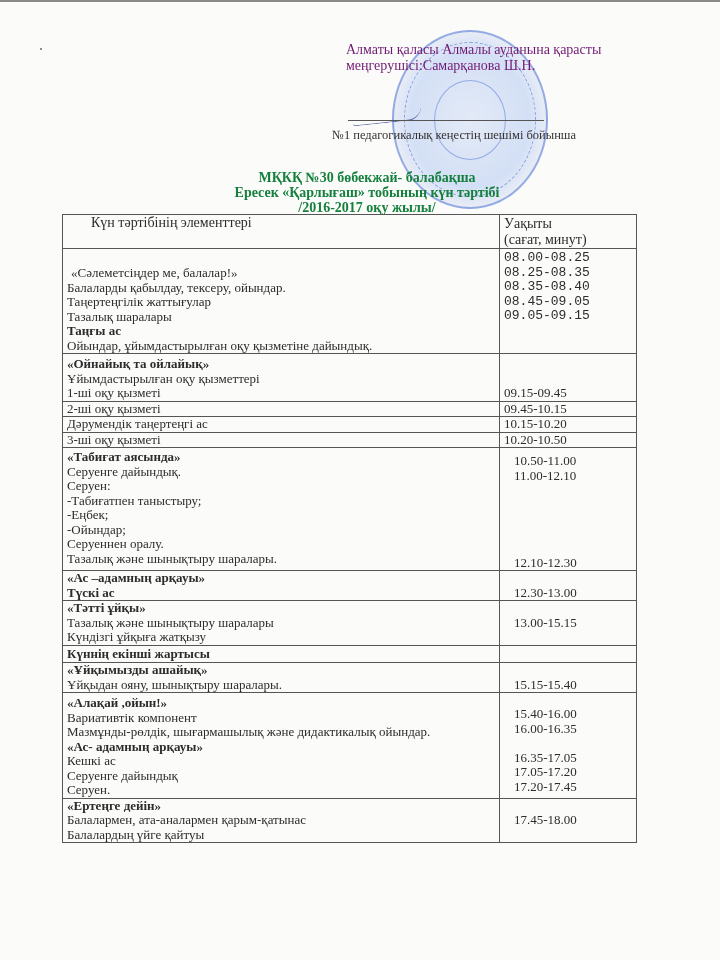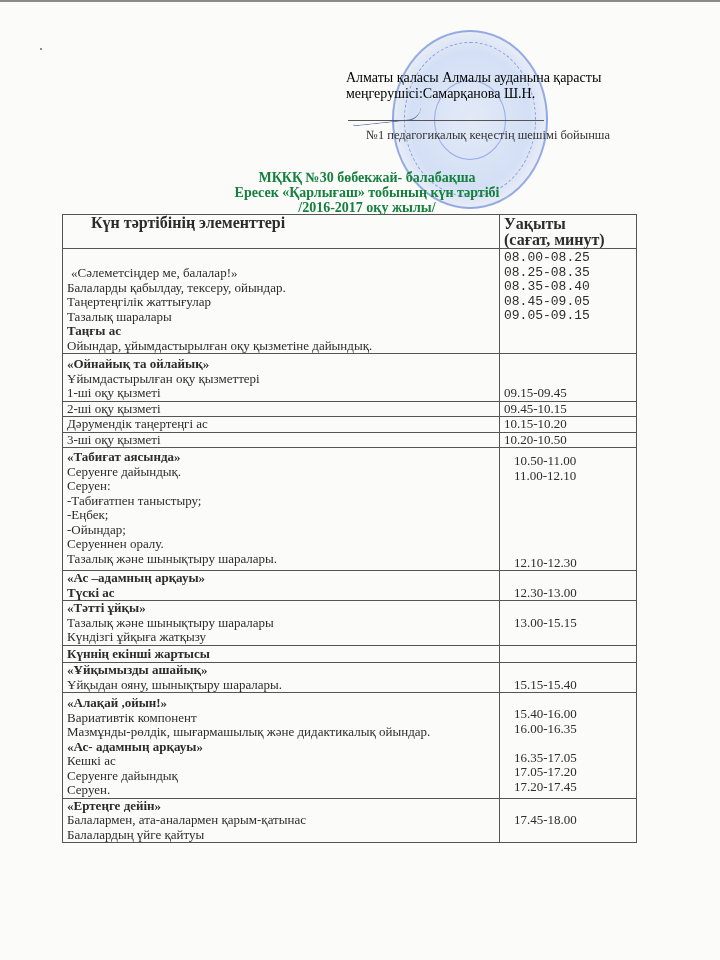--- a/index.html
+++ b/index.html
@@ -15,36 +15,36 @@
     background: radial-gradient(ellipse at center, rgba(120,160,235,0.18) 0%, rgba(120,160,235,0.30) 55%, rgba(90,130,220,0.12) 70%, rgba(255,255,255,0) 72%);
   }
   .stamp::before {
     content:""; position:absolute; left:10px; top:10px; right:10px; bottom:10px; border-radius:50%;
     border:1px dashed rgba(60,100,210,0.55);
   }
   .stamp::after {
     content:""; position:absolute; left:40px; top:48px; width:70px; height:78px; border-radius:50%;
     border:1px solid rgba(60,100,210,0.45);
   }
-  .approval { position:absolute; left:346px; top:70px; font-size:14px; line-height:16px; color:#000000; }
+  .approval { position:absolute; left:346px; top:42px; font-size:14px; line-height:16px; color:#701a75; }
   .approval div { white-space:nowrap; }
   .sig-line { position:absolute; left:348px; top:120px; width:196px; height:1px; background:#555; }
   .signature {
     position:absolute; left:352px; top:108px; width:70px; height:14px;
     border-bottom:1px solid rgba(40,60,140,0.7); border-radius:0 0 40px 10px; transform:rotate(-6deg);
   }
-  .council { position:absolute; left:366px; top:128px; font-size:12.5px; color:#333; white-space:nowrap; }
+  .council { position:absolute; left:332px; top:128px; font-size:12.5px; color:#333; white-space:nowrap; }
   .titles { position:absolute; left:0; width:720px; top:170px; text-align:center; font-weight:bold; font-size:14px; line-height:15px; color:#15803d; }
   .titles div { margin-left:14px; }
   table.sched {
     position:absolute; left:62px; top:214px; width:574px; border-collapse:collapse; table-layout:fixed;
     font-size:13px; line-height:14.5px; color:#2c2c2c;
   }
   table.sched td, table.sched th { border:1px solid #555; vertical-align:top; padding:0 4px; }
-  table.sched th { font-weight:bold; font-size:16px; }
+  table.sched th { font-weight:normal; font-size:14px; }
   col.c1 { width:437px; } col.c2 { width:137px; }
   .hdr-left { text-align:left; padding-left:28px !important; height:30px; vertical-align:top !important; padding-top:1px !important; }
   .hdr-right { text-align:left; font-weight:bold; line-height:16px; padding-top:1px !important; }
   .b { font-weight:bold; }
   .ln { display:block; white-space:nowrap; }
   .times .ln { font-size:13px; }
   .bottom { vertical-align:bottom !important; }
   .mid { vertical-align:middle !important; }
   .gap { height:14.5px; display:block; }
 </style>

